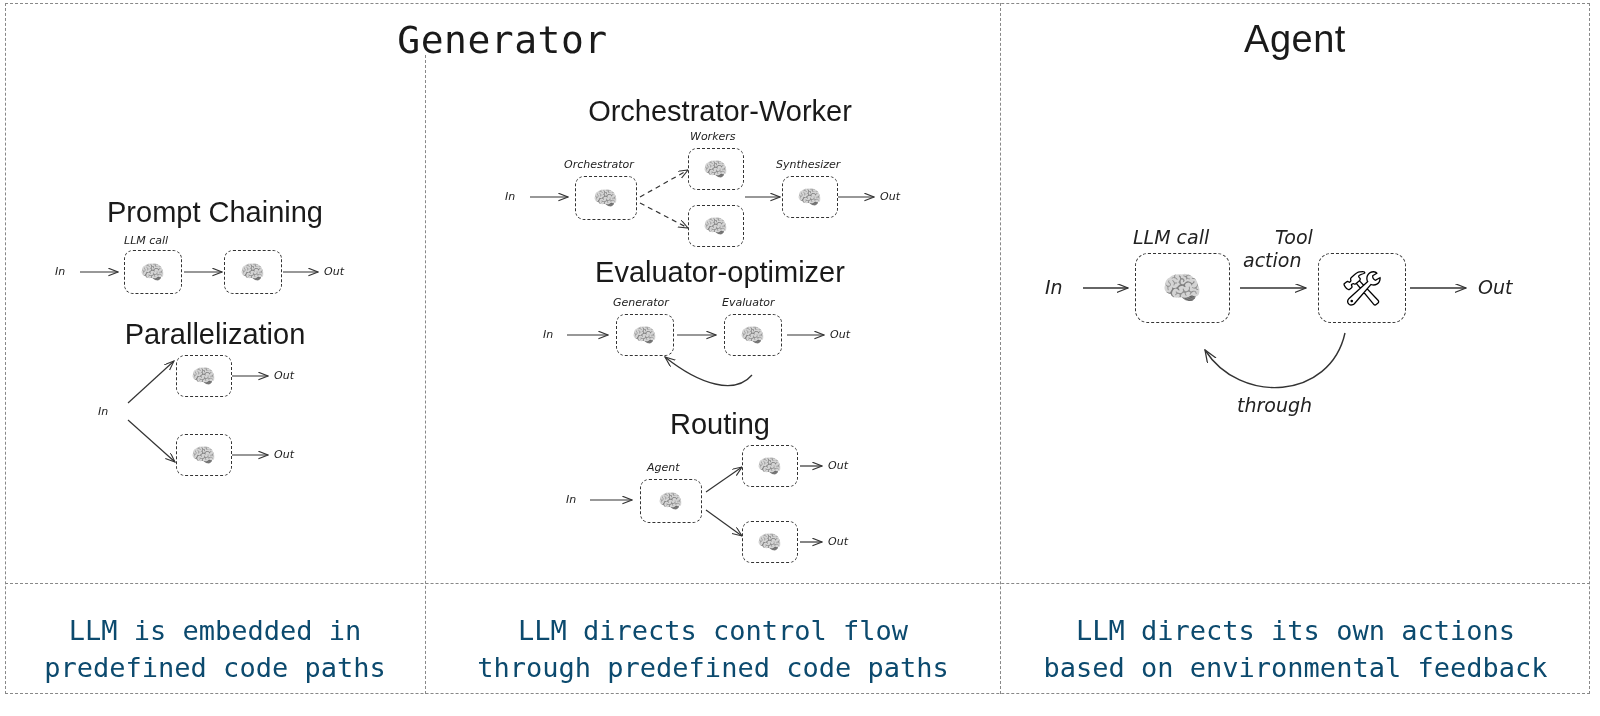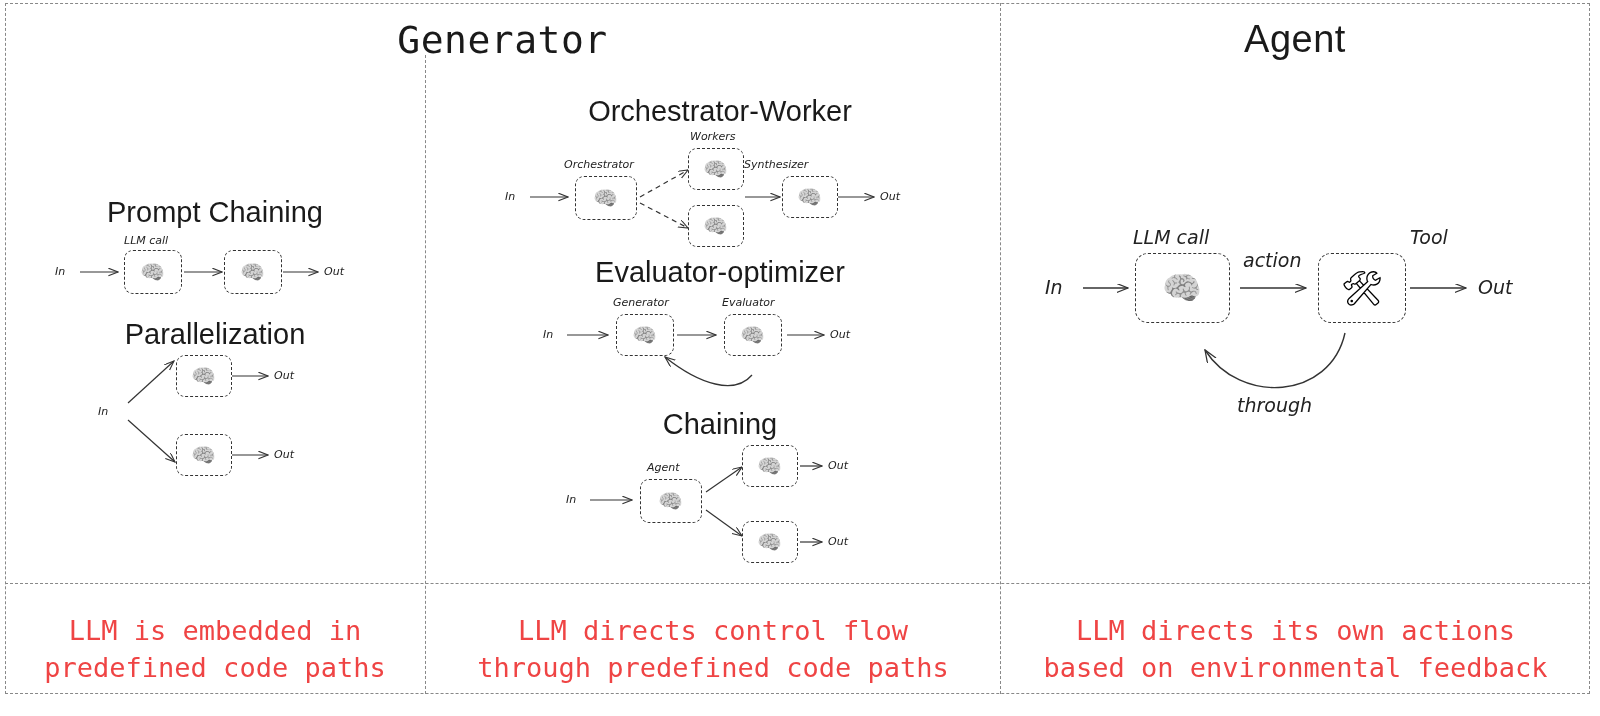--- a/index.html
+++ b/index.html
@@ -77,21 +77,21 @@
     position: absolute;
     top: 583px;
     height: 133px;
     display: flex;
     flex-direction: column;
     align-items: center;
     justify-content: center;
     font-family: "DejaVu Sans Mono", monospace;
     font-size: 27px;
     line-height: 1.35;
-    color: #ef4444;
+    color: #0c4a6e;
     text-align: center;
     box-sizing: border-box;
   }
   #caption-workflows-left   { left: 5px;    width: 420px; }
   #caption-workflows-right  { left: 426px;  width: 574px; }
   #caption-agent            { left: 1001px; width: 589px; }
   .caption .line { display: block; white-space: nowrap; }
 
   
   .node {
@@ -231,60 +231,60 @@
   <div class="node" style="left:575px; top:176px; width:62px; height:44px;">
     <span class="brain">🧠</span>
   </div>
   <div class="hlabel" style="left:690px; top:130px;">Workers</div>
   <div class="node" style="left:688px; top:148px; width:56px; height:42px;">
     <span class="brain">🧠</span>
   </div>
   <div class="node" style="left:688px; top:205px; width:56px; height:42px;">
     <span class="brain">🧠</span>
   </div>
-  <div class="hlabel" style="left:744px; top:158px;">Synthesizer</div>
+  <div class="hlabel" style="left:776px; top:158px;">Synthesizer</div>
   <div class="node" style="left:782px; top:176px; width:56px; height:42px;">
     <span class="brain">🧠</span>
   </div>
   <div class="io" style="left:880px; top:190px;">Out</div>
 
   <div class="pattern-title" style="left:440px; top:256px; width:560px;">Evaluator-optimizer</div>
   <div class="io" style="left:543px; top:328px;">In</div>
   <div class="hlabel" style="left:613px; top:296px;">Generator</div>
   <div class="node" style="left:616px; top:314px; width:58px; height:42px;">
     <span class="brain">🧠</span>
   </div>
   <div class="hlabel" style="left:722px; top:296px;font-style:italic;">Evaluator</div>
   <div class="node" style="left:724px; top:314px; width:58px; height:42px;">
     <span class="brain">🧠</span>
   </div>
   <div class="io" style="left:830px; top:328px;">Out</div>
 
-  <div class="pattern-title" style="left:440px; top:408px; width:560px;">Chaining</div>
+  <div class="pattern-title" style="left:440px; top:408px; width:560px;">Routing</div>
   <div class="io" style="left:566px; top:493px;">In</div>
   <div class="hlabel" style="left:647px; top:461px;">Agent</div>
   <div class="node" style="left:640px; top:479px; width:62px; height:44px;">
     <span class="brain">🧠</span>
   </div>
   <div class="node" style="left:742px; top:445px; width:56px; height:42px;">
     <span class="brain">🧠</span>
   </div>
   <div class="node" style="left:742px; top:521px; width:56px; height:42px;">
     <span class="brain">🧠</span>
   </div>
   <div class="io" style="left:828px; top:459px;">Out</div>
   <div class="io" style="left:828px; top:535px;">Out</div>
 
   <div class="io big" style="left:1045px; top:276px;">In</div>
   <div class="hlabel big" style="left:1133px; top:226px;">LLM call</div>
   <div class="node big" style="left:1135px; top:253px; width:95px; height:70px;">
     <span class="brain">🧠</span>
   </div>
   <div class="hlabel big" style="left:1243px; top:249px;">action</div>
-  <div class="hlabel big" style="left:1410px; top:226px;">Tool</div>
+  <div class="hlabel big" style="left:1275px; top:226px;">Tool</div>
   <div class="node big" style="left:1318px; top:253px; width:88px; height:70px;">
     <span class="tool">🛠</span>
   </div>
   <div class="io big" style="left:1478px; top:276px;">Out</div>
   <div class="hlabel big" style="left:1237px; top:394px;">through</div>
 
   <div class="caption" id="caption-workflows-left">
     <span class="line">LLM is embedded in</span>
     <span class="line">predefined code paths</span>
   </div>

